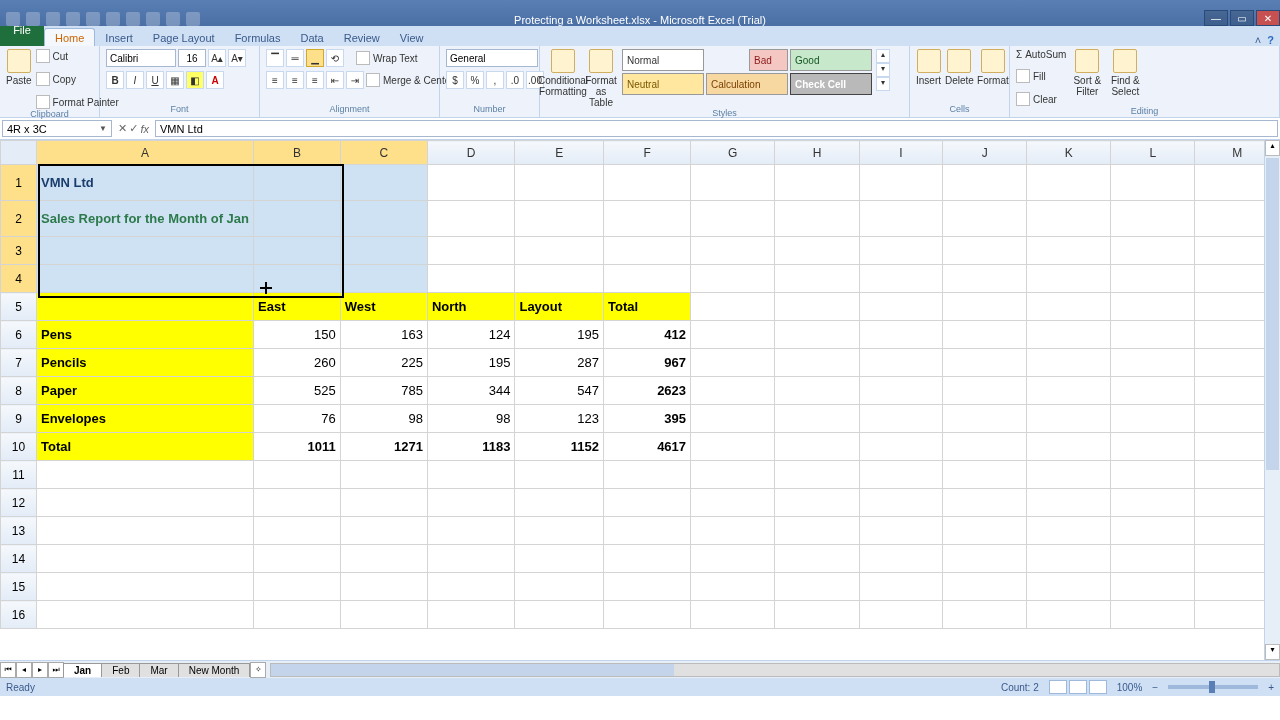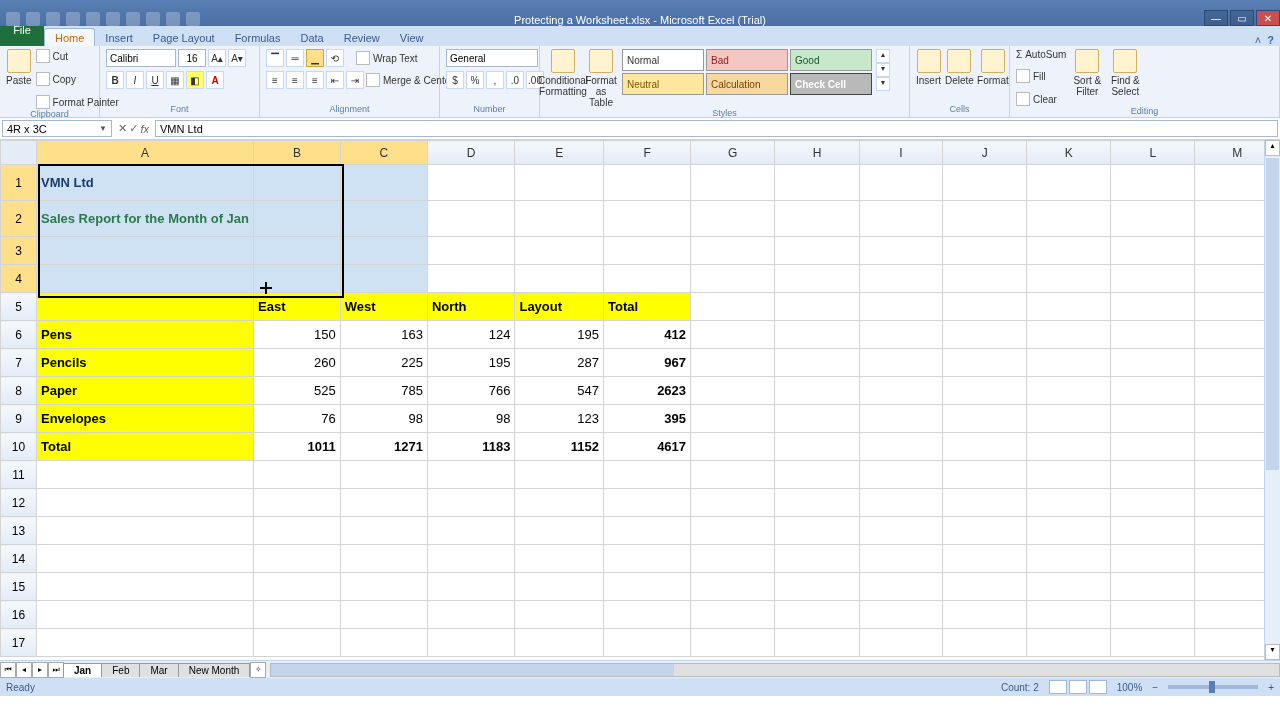--- a/index.html
+++ b/index.html
@@ -35,21 +35,21 @@
 .tiny-btn { width: 18px; height: 18px; border: 1px solid #c8d8ee; background: #fff; cursor: pointer; display:inline-flex; align-items:center; justify-content:center; font-size:10px;}
 .tiny-btn.hl { background: #ffe08a; border-color: #d0aa30; }
 .font-sel { width: 70px; height: 18px; border: 1px solid #a5b8d0; font-size: 10px; padding: 0 3px; }
 .size-sel { width: 28px; height: 18px; border: 1px solid #a5b8d0; font-size: 10px; padding: 0 3px; text-align:center; }
 .row { display: flex; gap: 2px; align-items:center; }
 
 
 .styles-gallery { display: grid; grid-template-columns: repeat(3, 82px); grid-template-rows: 22px 22px; gap: 2px; }
 .style-chip { border: 1px solid #999; font-size: 10px; display: flex; align-items: center; padding: 0 4px; cursor: pointer; }
 .style-normal { background: #fff; }
-.style-bad { background: #f4c7c3; color: #8a1a1a; }
+.style-bad { background: #f4c7c3; color: #8a1a1a; margin-left: 43px; }
 .style-good { background: #c7e8ca; color: #155724; }
 .style-neutral { background: #ffe7a0; color: #7a5700; }
 .style-calc { background: #f7d8a0; color: #7a3e00; }
 .style-check { background: #b9b9b9; color: #fff; font-weight:bold; border:1px solid #444;}
 .gallery-more { width: 14px; display:flex; flex-direction:column; justify-content:space-between;}
 .gallery-more div { height:14px; border:1px solid #c8d8ee; background:#fff; font-size:8px; text-align:center; cursor:pointer;}
 
 
 .formularow { height: 22px; display: flex; align-items: stretch; border-bottom: 1px solid #c2d4ec; background: #fff; }
 .namebox { width: 110px; border: 1px solid #a5b8d0; margin: 2px; font-size: 11px; padding: 0 4px; display:flex; align-items:center; justify-content:space-between; }
@@ -477,21 +477,21 @@
           <td></td>
           <td></td>
           <td></td>
           <td></td>
         </tr>
         <tr>
           <th class="rowhdr">8</th>
           <td class="rowlabel">Paper</td>
           <td class="num">525</td>
           <td class="num">785</td>
-          <td class="num">766</td>
+          <td class="num">344</td>
           <td class="num">547</td>
           <td class="num bold">2623</td>
           <td></td>
           <td></td>
           <td></td>
           <td></td>
           <td></td>
           <td></td>
           <td></td>
         </tr>
@@ -602,36 +602,20 @@
           <td></td>
           <td></td>
           <td></td>
           <td></td>
           <td></td>
           <td></td>
           <td></td>
         </tr>
         <tr>
           <th class="rowhdr">16</th>
-          <td></td>
-          <td></td>
-          <td></td>
-          <td></td>
-          <td></td>
-          <td></td>
-          <td></td>
-          <td></td>
-          <td></td>
-          <td></td>
-          <td></td>
-          <td></td>
-          <td></td>
-        </tr>
-        <tr>
-          <th class="rowhdr">17</th>
           <td></td>
           <td></td>
           <td></td>
           <td></td>
           <td></td>
           <td></td>
           <td></td>
           <td></td>
           <td></td>
           <td></td>

